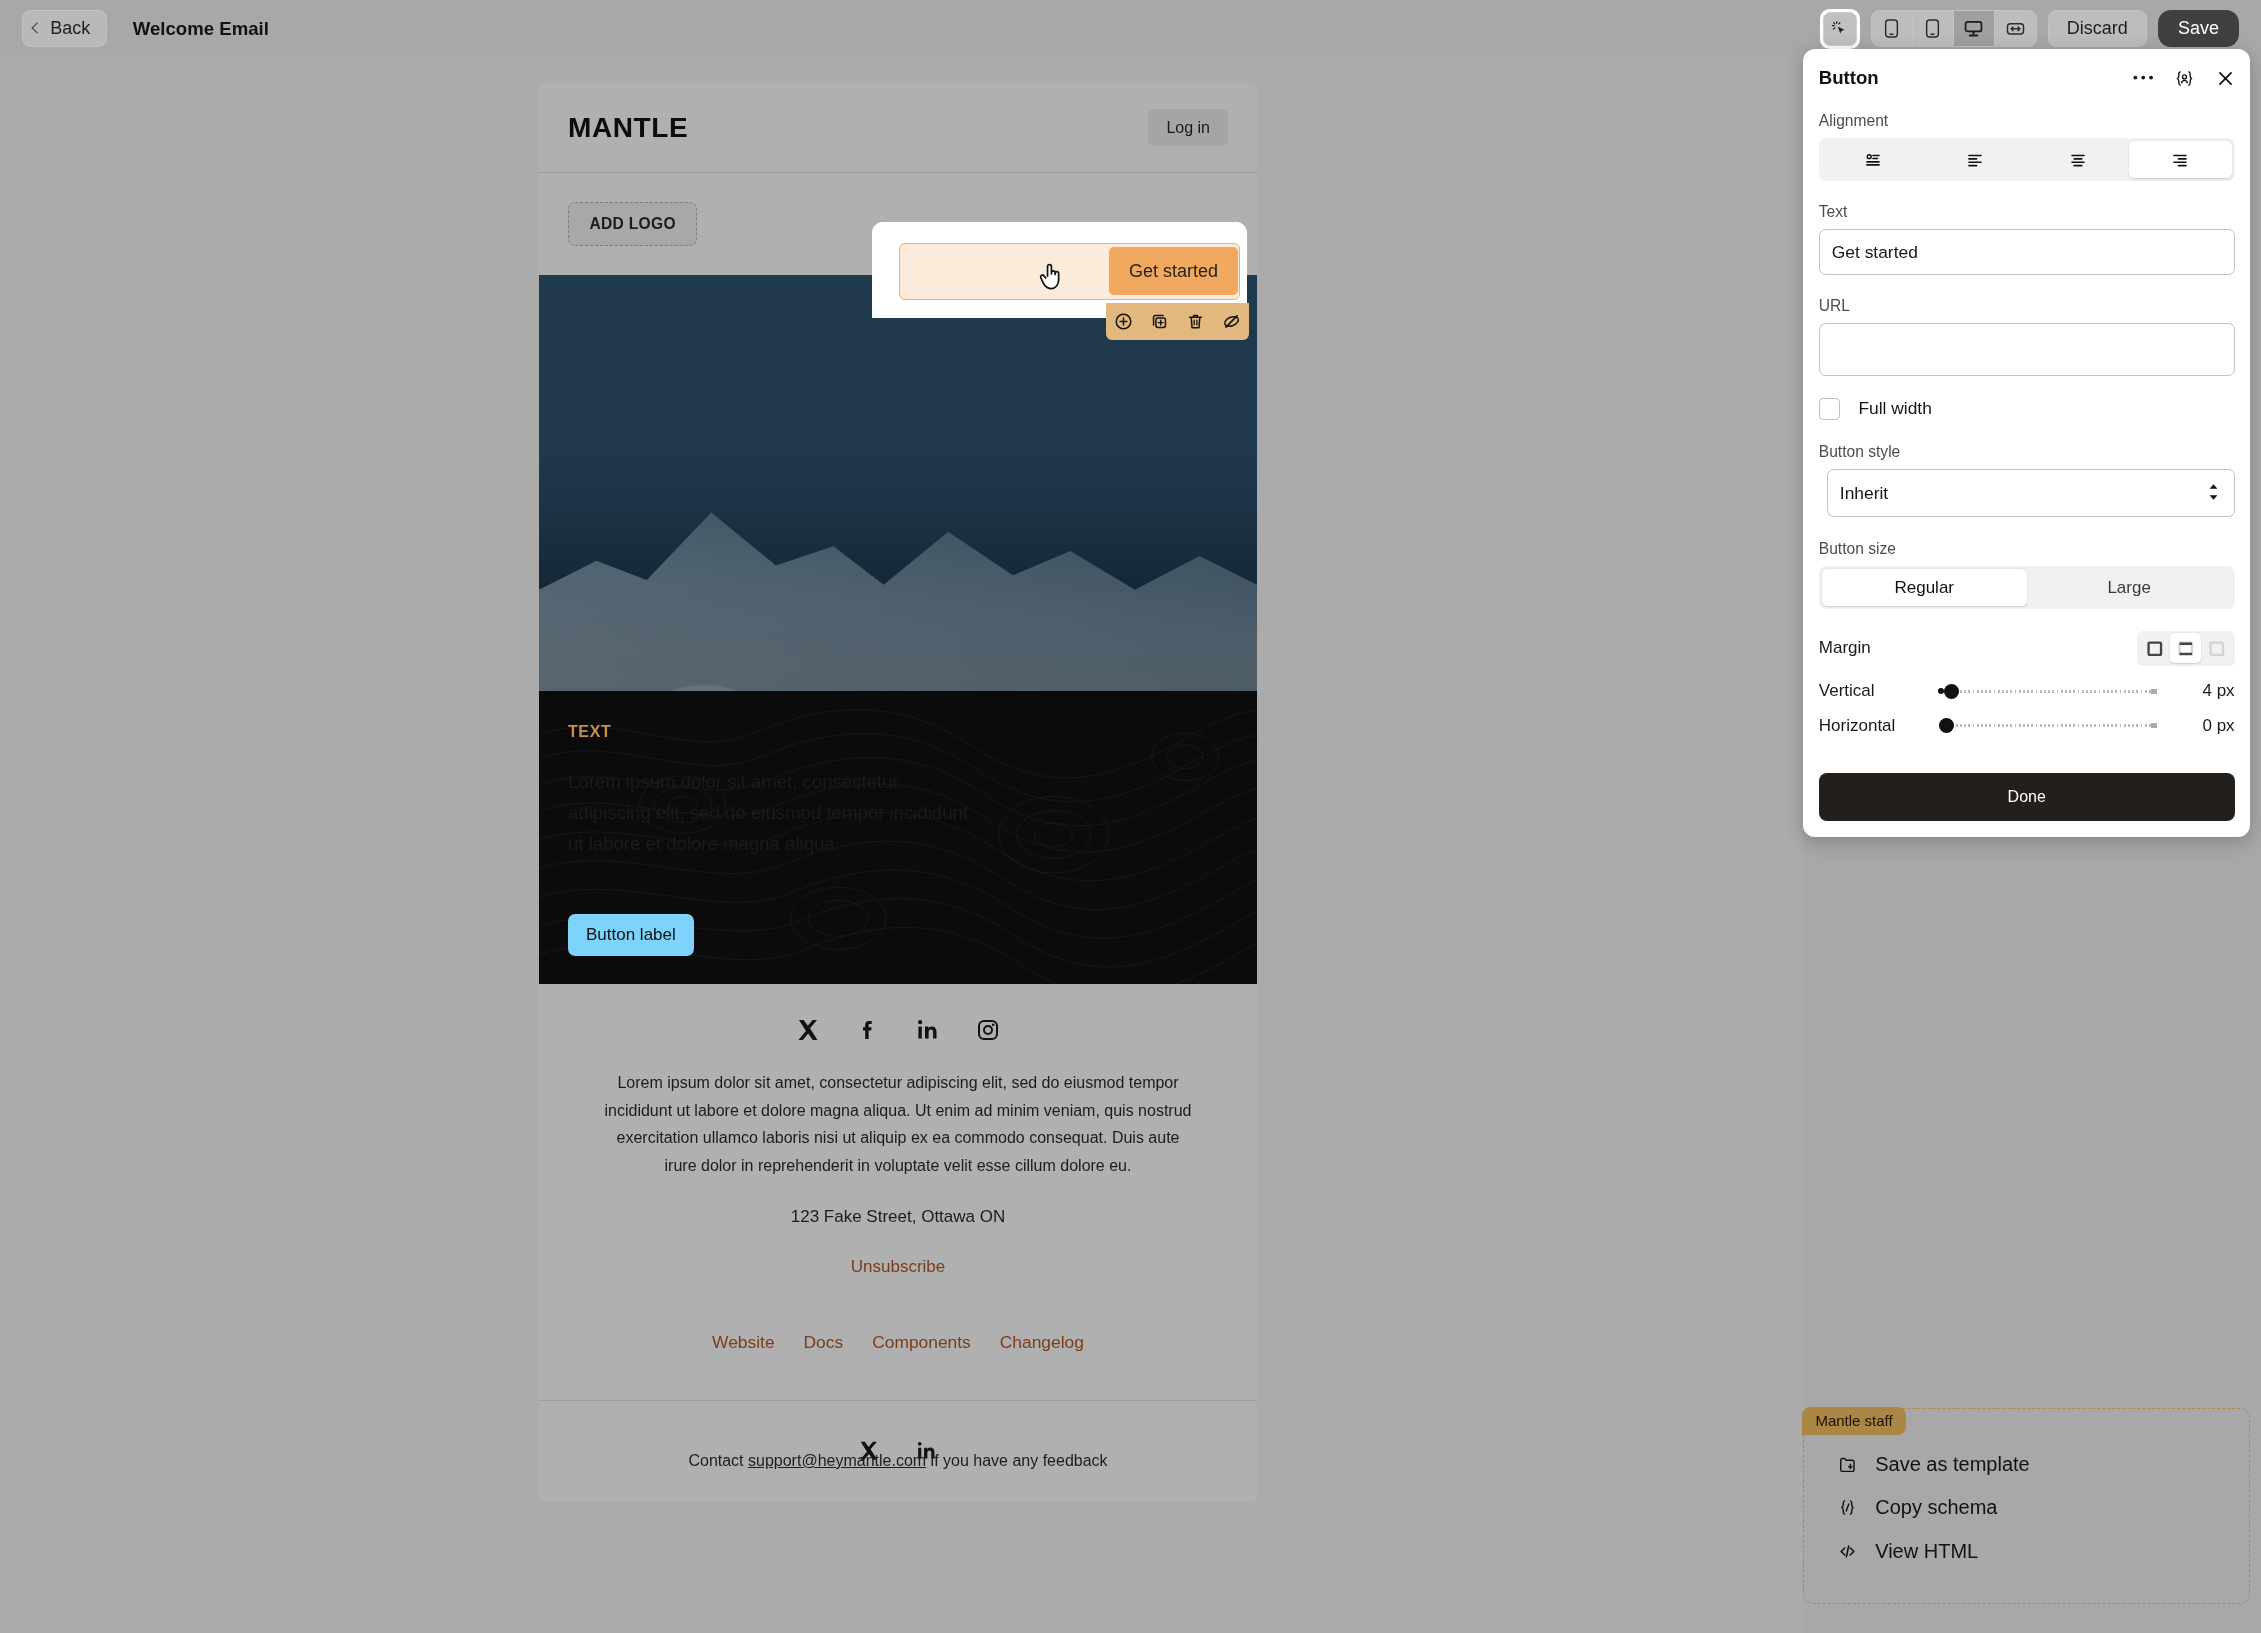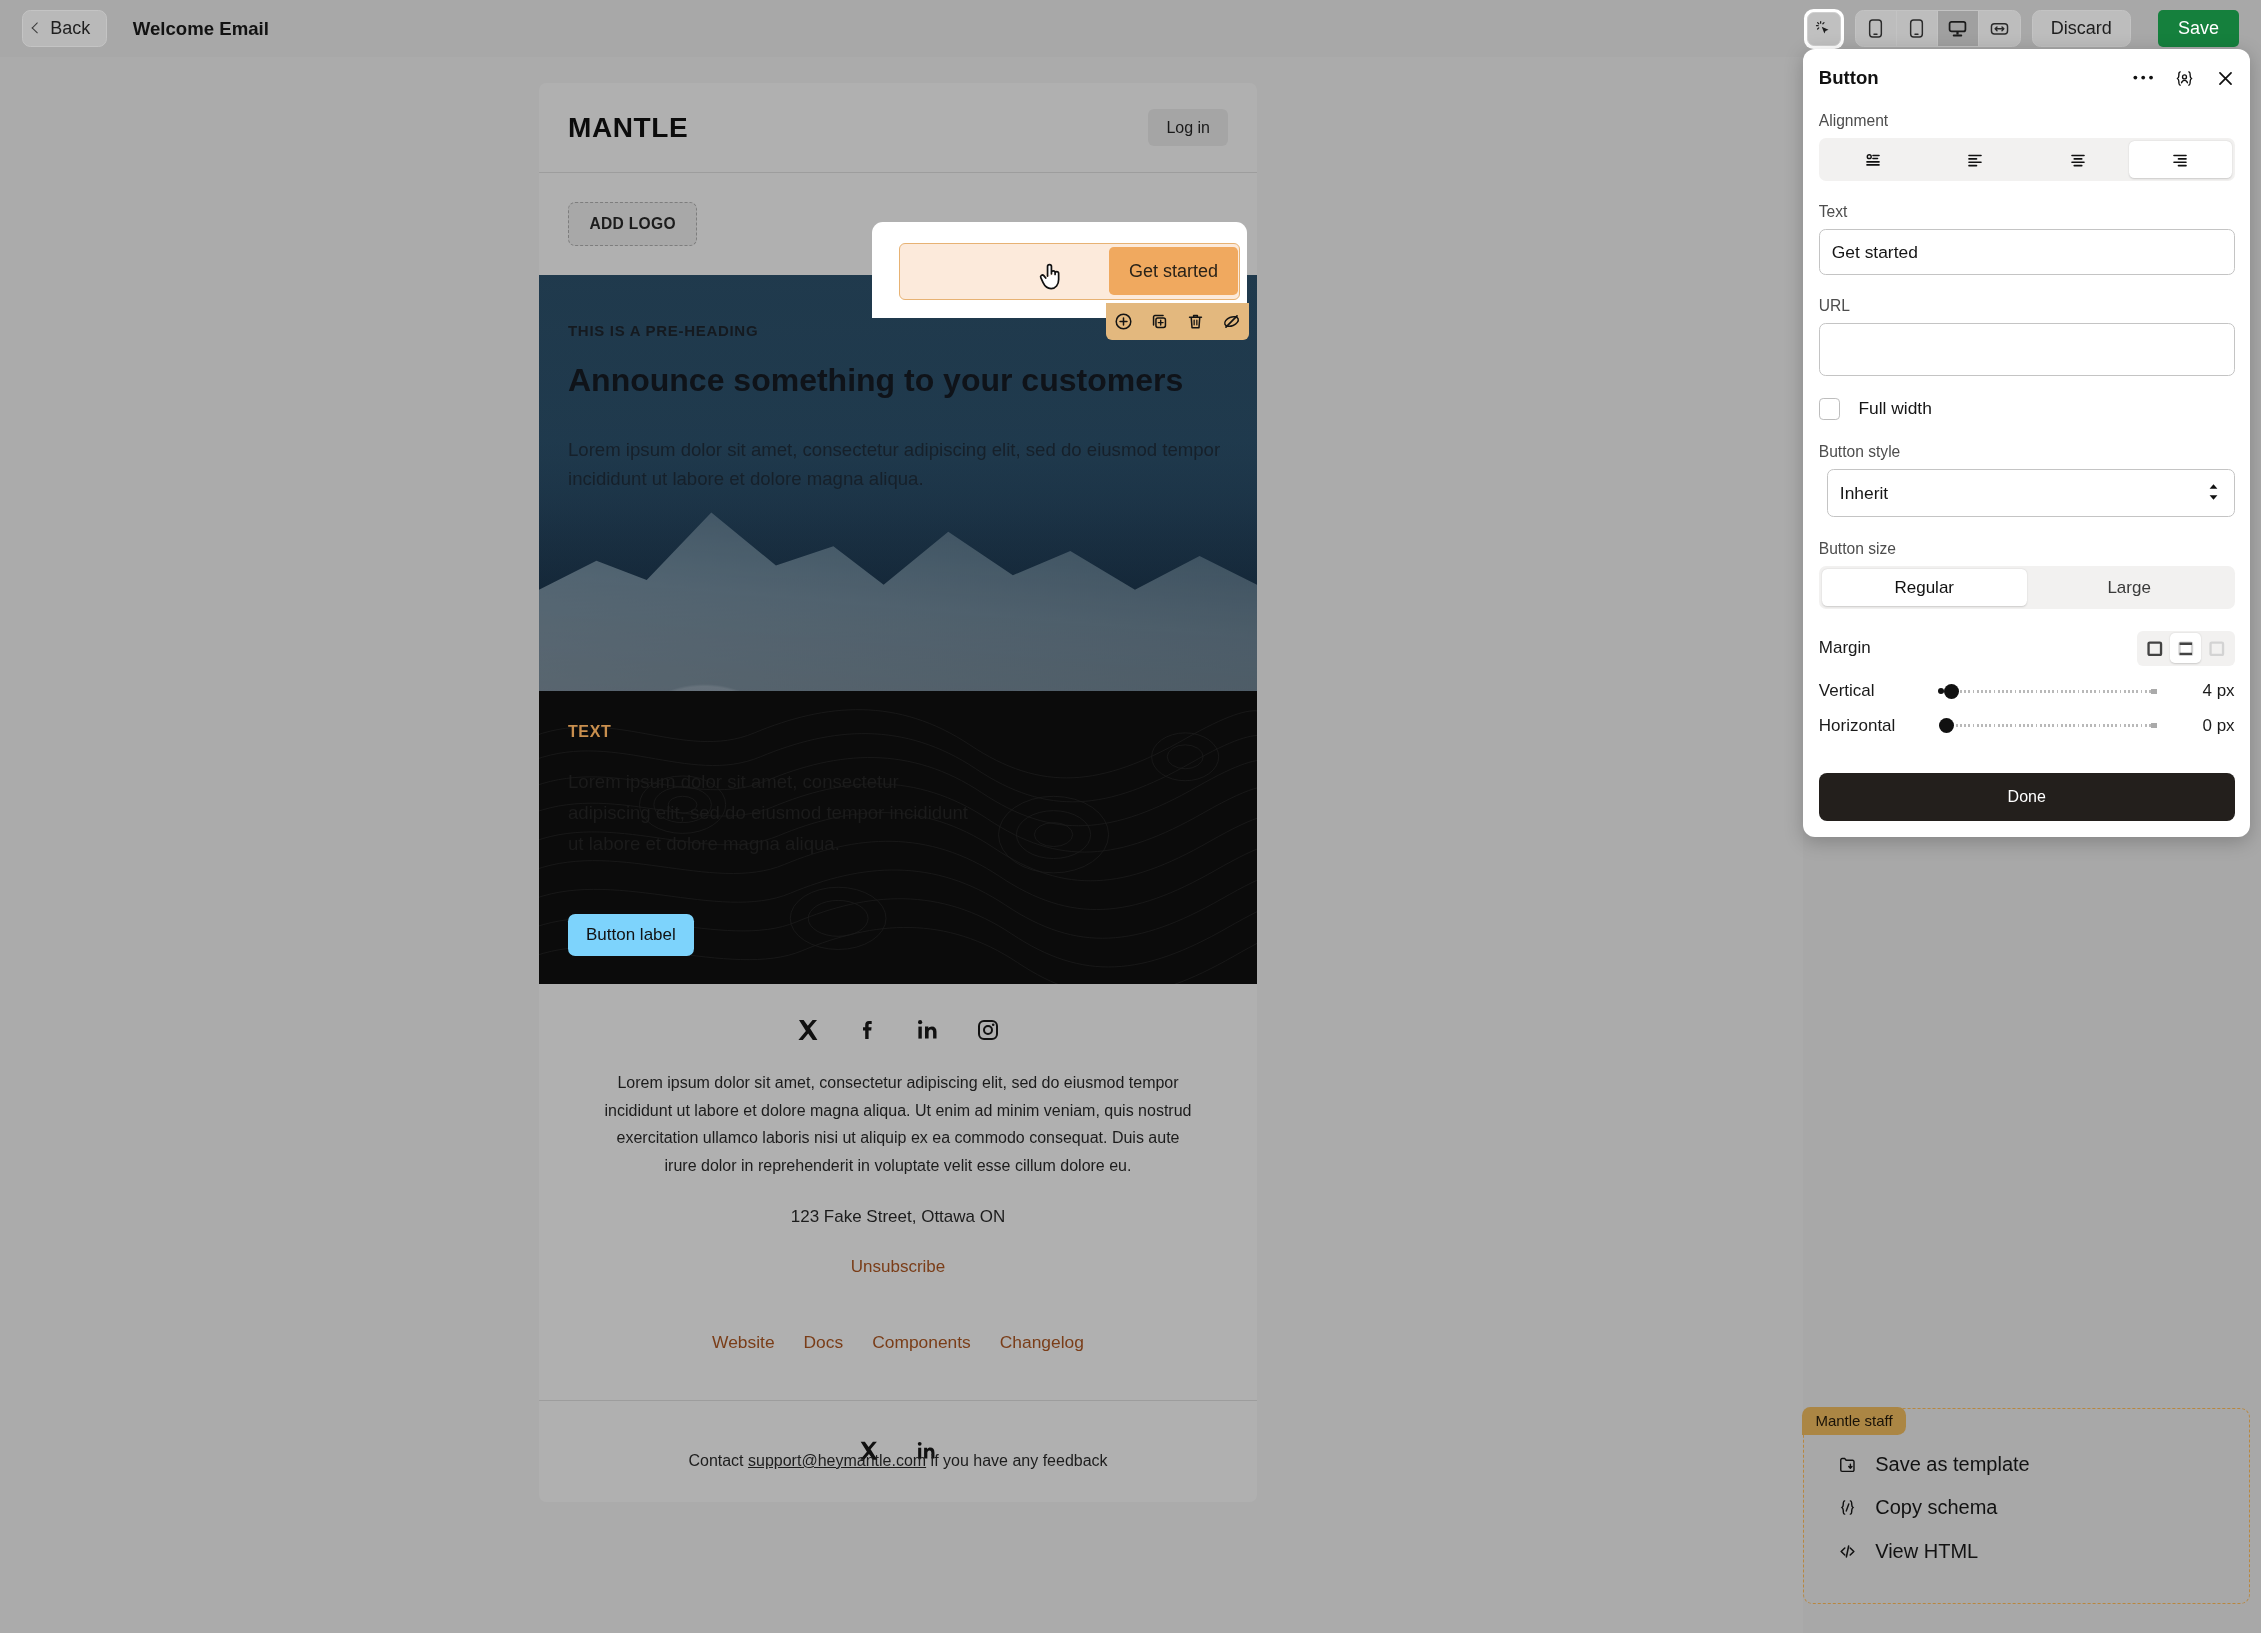--- a/index.html
+++ b/index.html
@@ -41,22 +41,22 @@
   }
   .device-btn:last-child { border-right: none; }
   .device-btn.active { background: #a0a0a0; }
   .plain-btn {
     height: 37px; padding: 0 18px; display: flex; align-items: center;
     background: #bdbdbd; border: 0.6px solid #c3c3c3; border-radius: 8.4px;
     font-size: 18px; color: #1d1d1d; cursor: pointer;
   }
   .primary-btn {
     height: 37px; padding: 0 20.4px; display: flex; align-items: center;
-    background: #15803d; border: none; border-radius: 5px;
-    font-size: 18px; color: #ffffff; cursor: pointer; margin-left: 16px;
+    background: #404040; border: none; border-radius: 13px;
+    font-size: 18px; color: #ffffff; cursor: pointer;
   }
   
   .canvas {
     position: absolute; top: 57px; left: 0; width: 1803px; height: 1576px;
     background: #ababab;
   }
   .email-card {
     position: absolute; left: 539px; top: 26px; width: 718px;
     background: #b0b0b0; border-radius: 7.2px; overflow: hidden;
   }
@@ -272,25 +272,20 @@
       <div class="login-chip">Log in</div>
     </div>
 
     <div class="logo-row">
       <div class="add-logo">ADD LOGO</div>
     </div>
 
     <div class="hero">
       <div class="mts"></div>
       <div class="shade"></div>
-      <div class="hero-inner">
-        <div class="preheading">THIS IS A PRE-HEADING</div>
-        <div class="hero-h1">Announce something to your customers</div>
-        <div class="hero-p">Lorem ipsum dolor sit amet, consectetur adipiscing elit, sed do eiusmod tempor incididunt ut labore et dolore magna aliqua.</div>
-      </div>
     </div>
 
     <div class="dark-section">
       <svg class="topo" viewBox="0 0 600 250" preserveAspectRatio="none">
         <g fill="none" stroke="#2a2a2a" stroke-width="0.7">
           <path d="M-10 40 C60 10,120 60,180 35 S300 5,360 45 S470 80,540 40 S610 20,620 35"></path>
           <path d="M-10 60 C60 30,125 80,185 55 S305 25,365 65 S475 100,545 60 S612 42,622 55"></path>
           <path d="M-10 82 C60 52,130 100,190 75 S310 45,370 85 S480 120,550 80 S614 64,624 75"></path>
           <path d="M-10 104 C60 74,135 122,195 97 S315 67,375 107 S485 142,555 102 S616 86,626 97"></path>
           <path d="M-10 128 C60 98,140 146,200 121 S320 91,380 131 S490 166,560 126 S618 110,628 121"></path>

